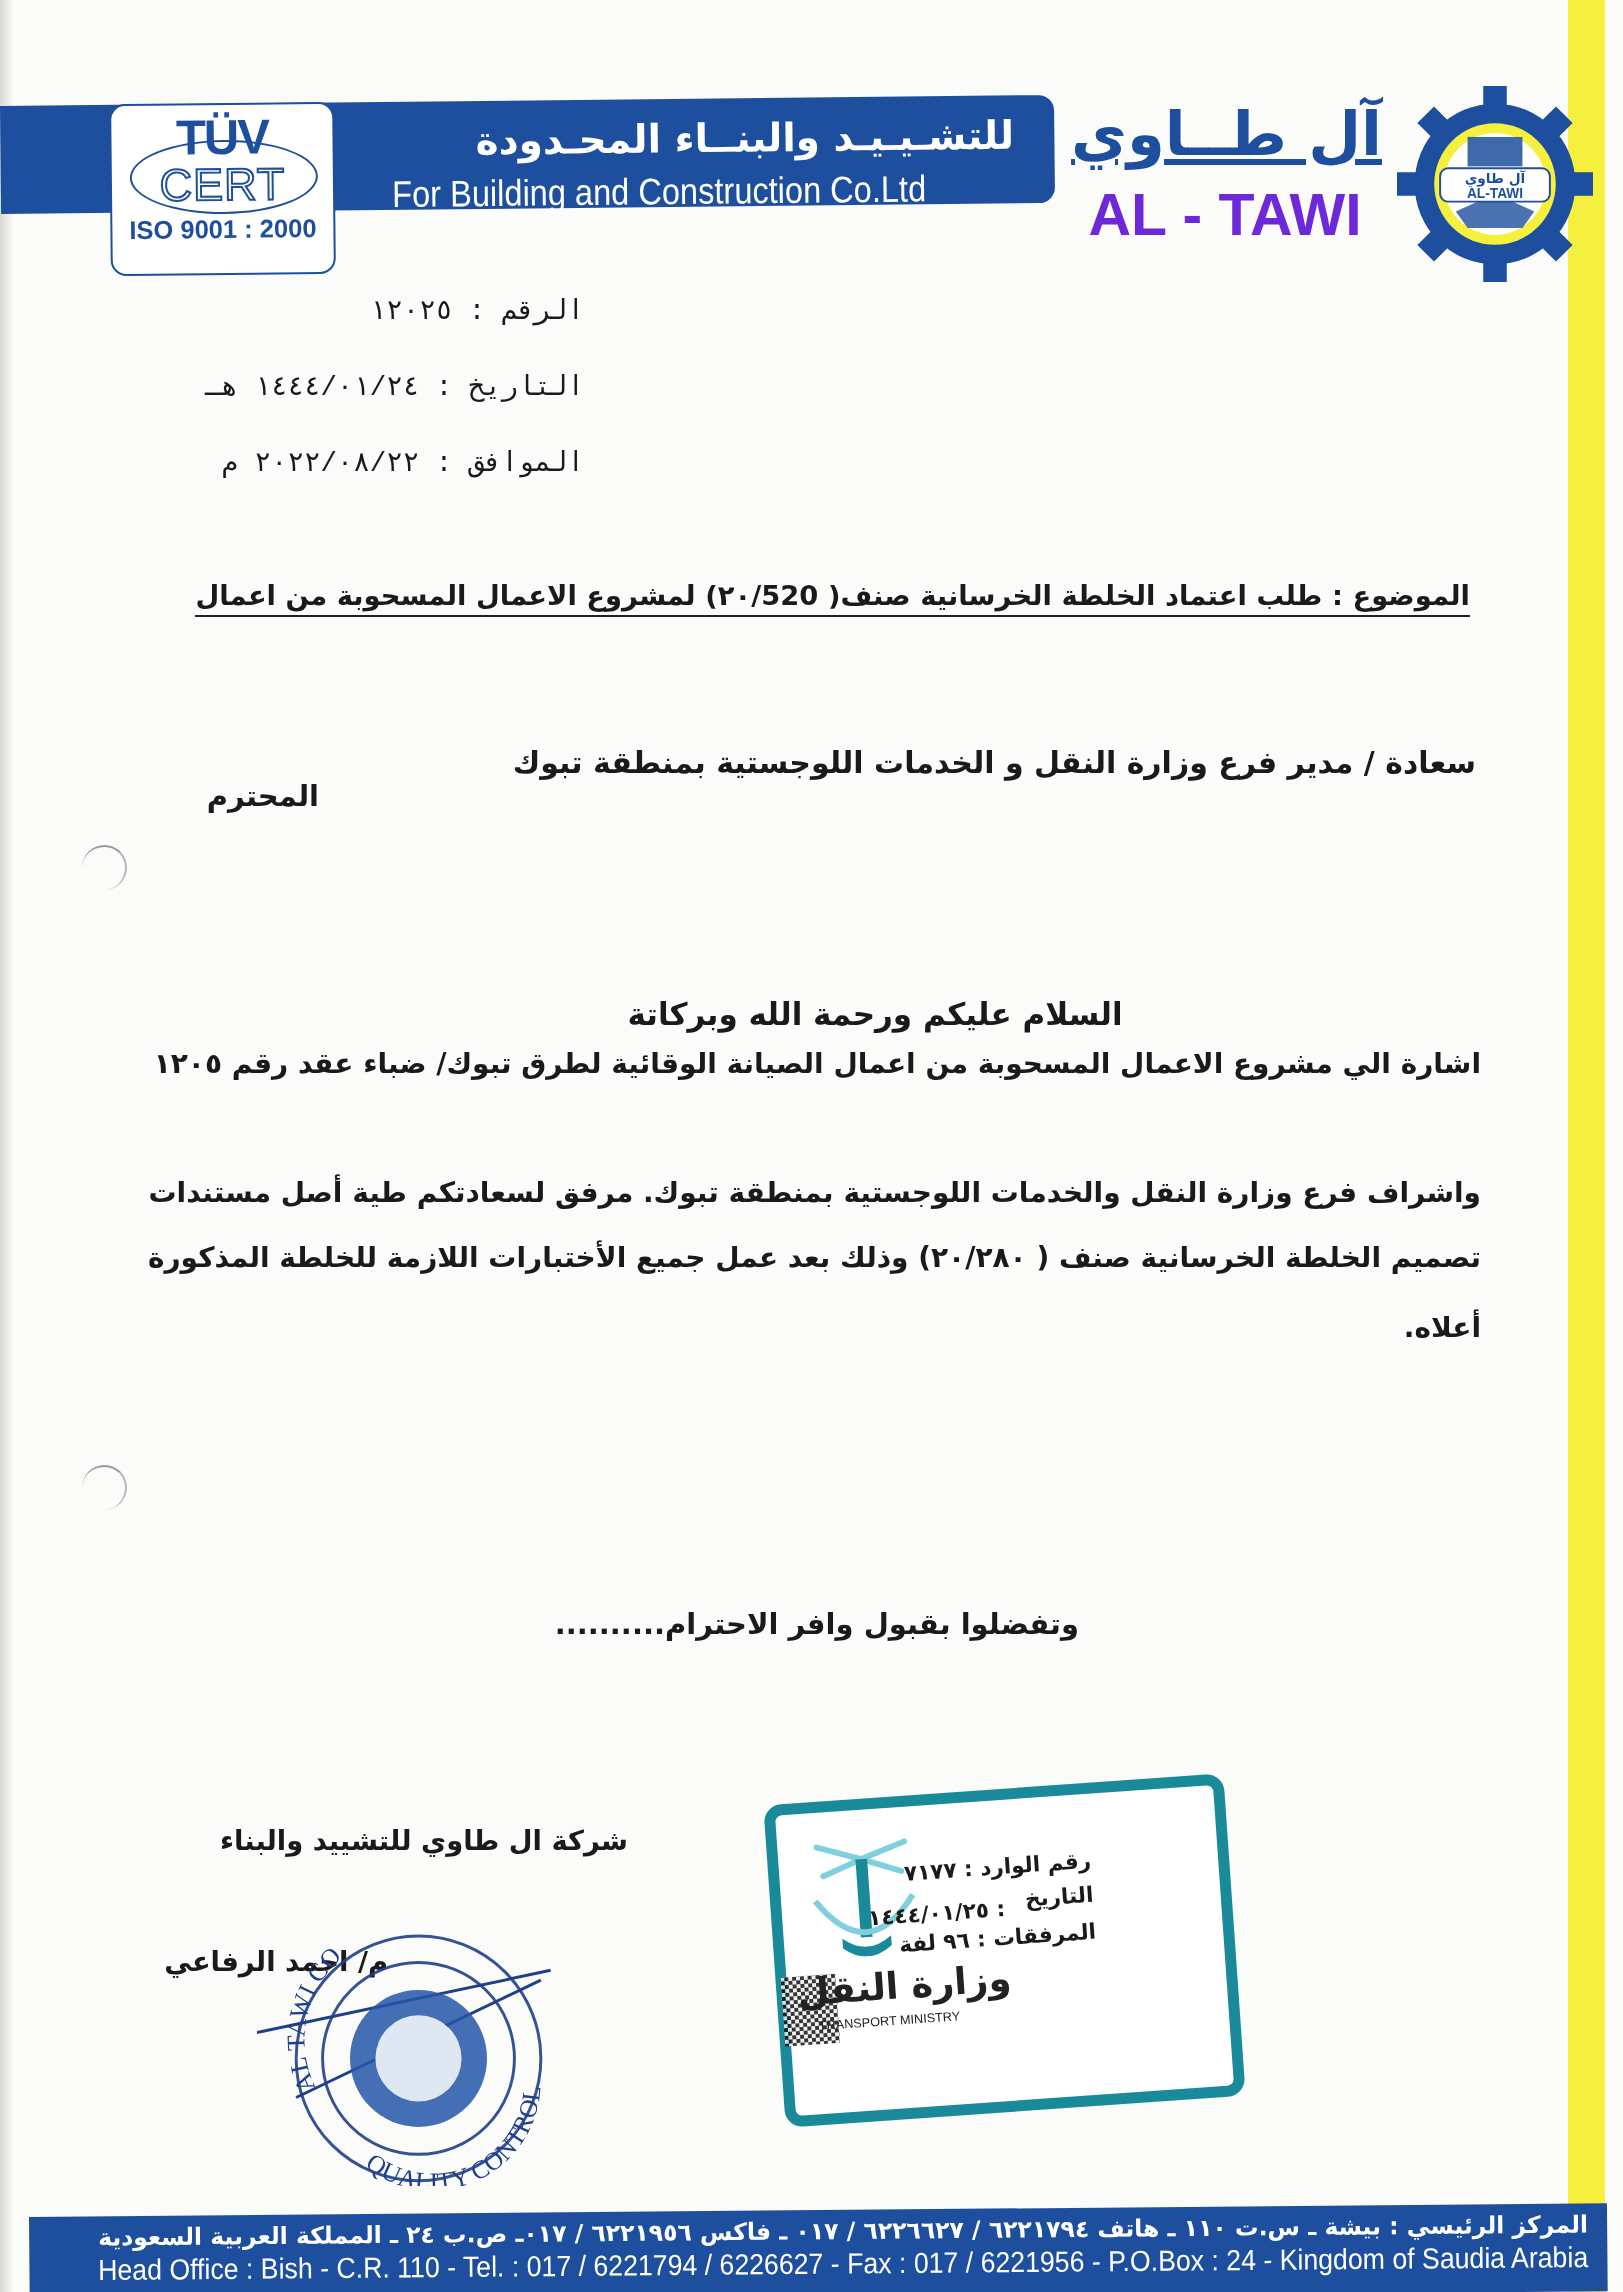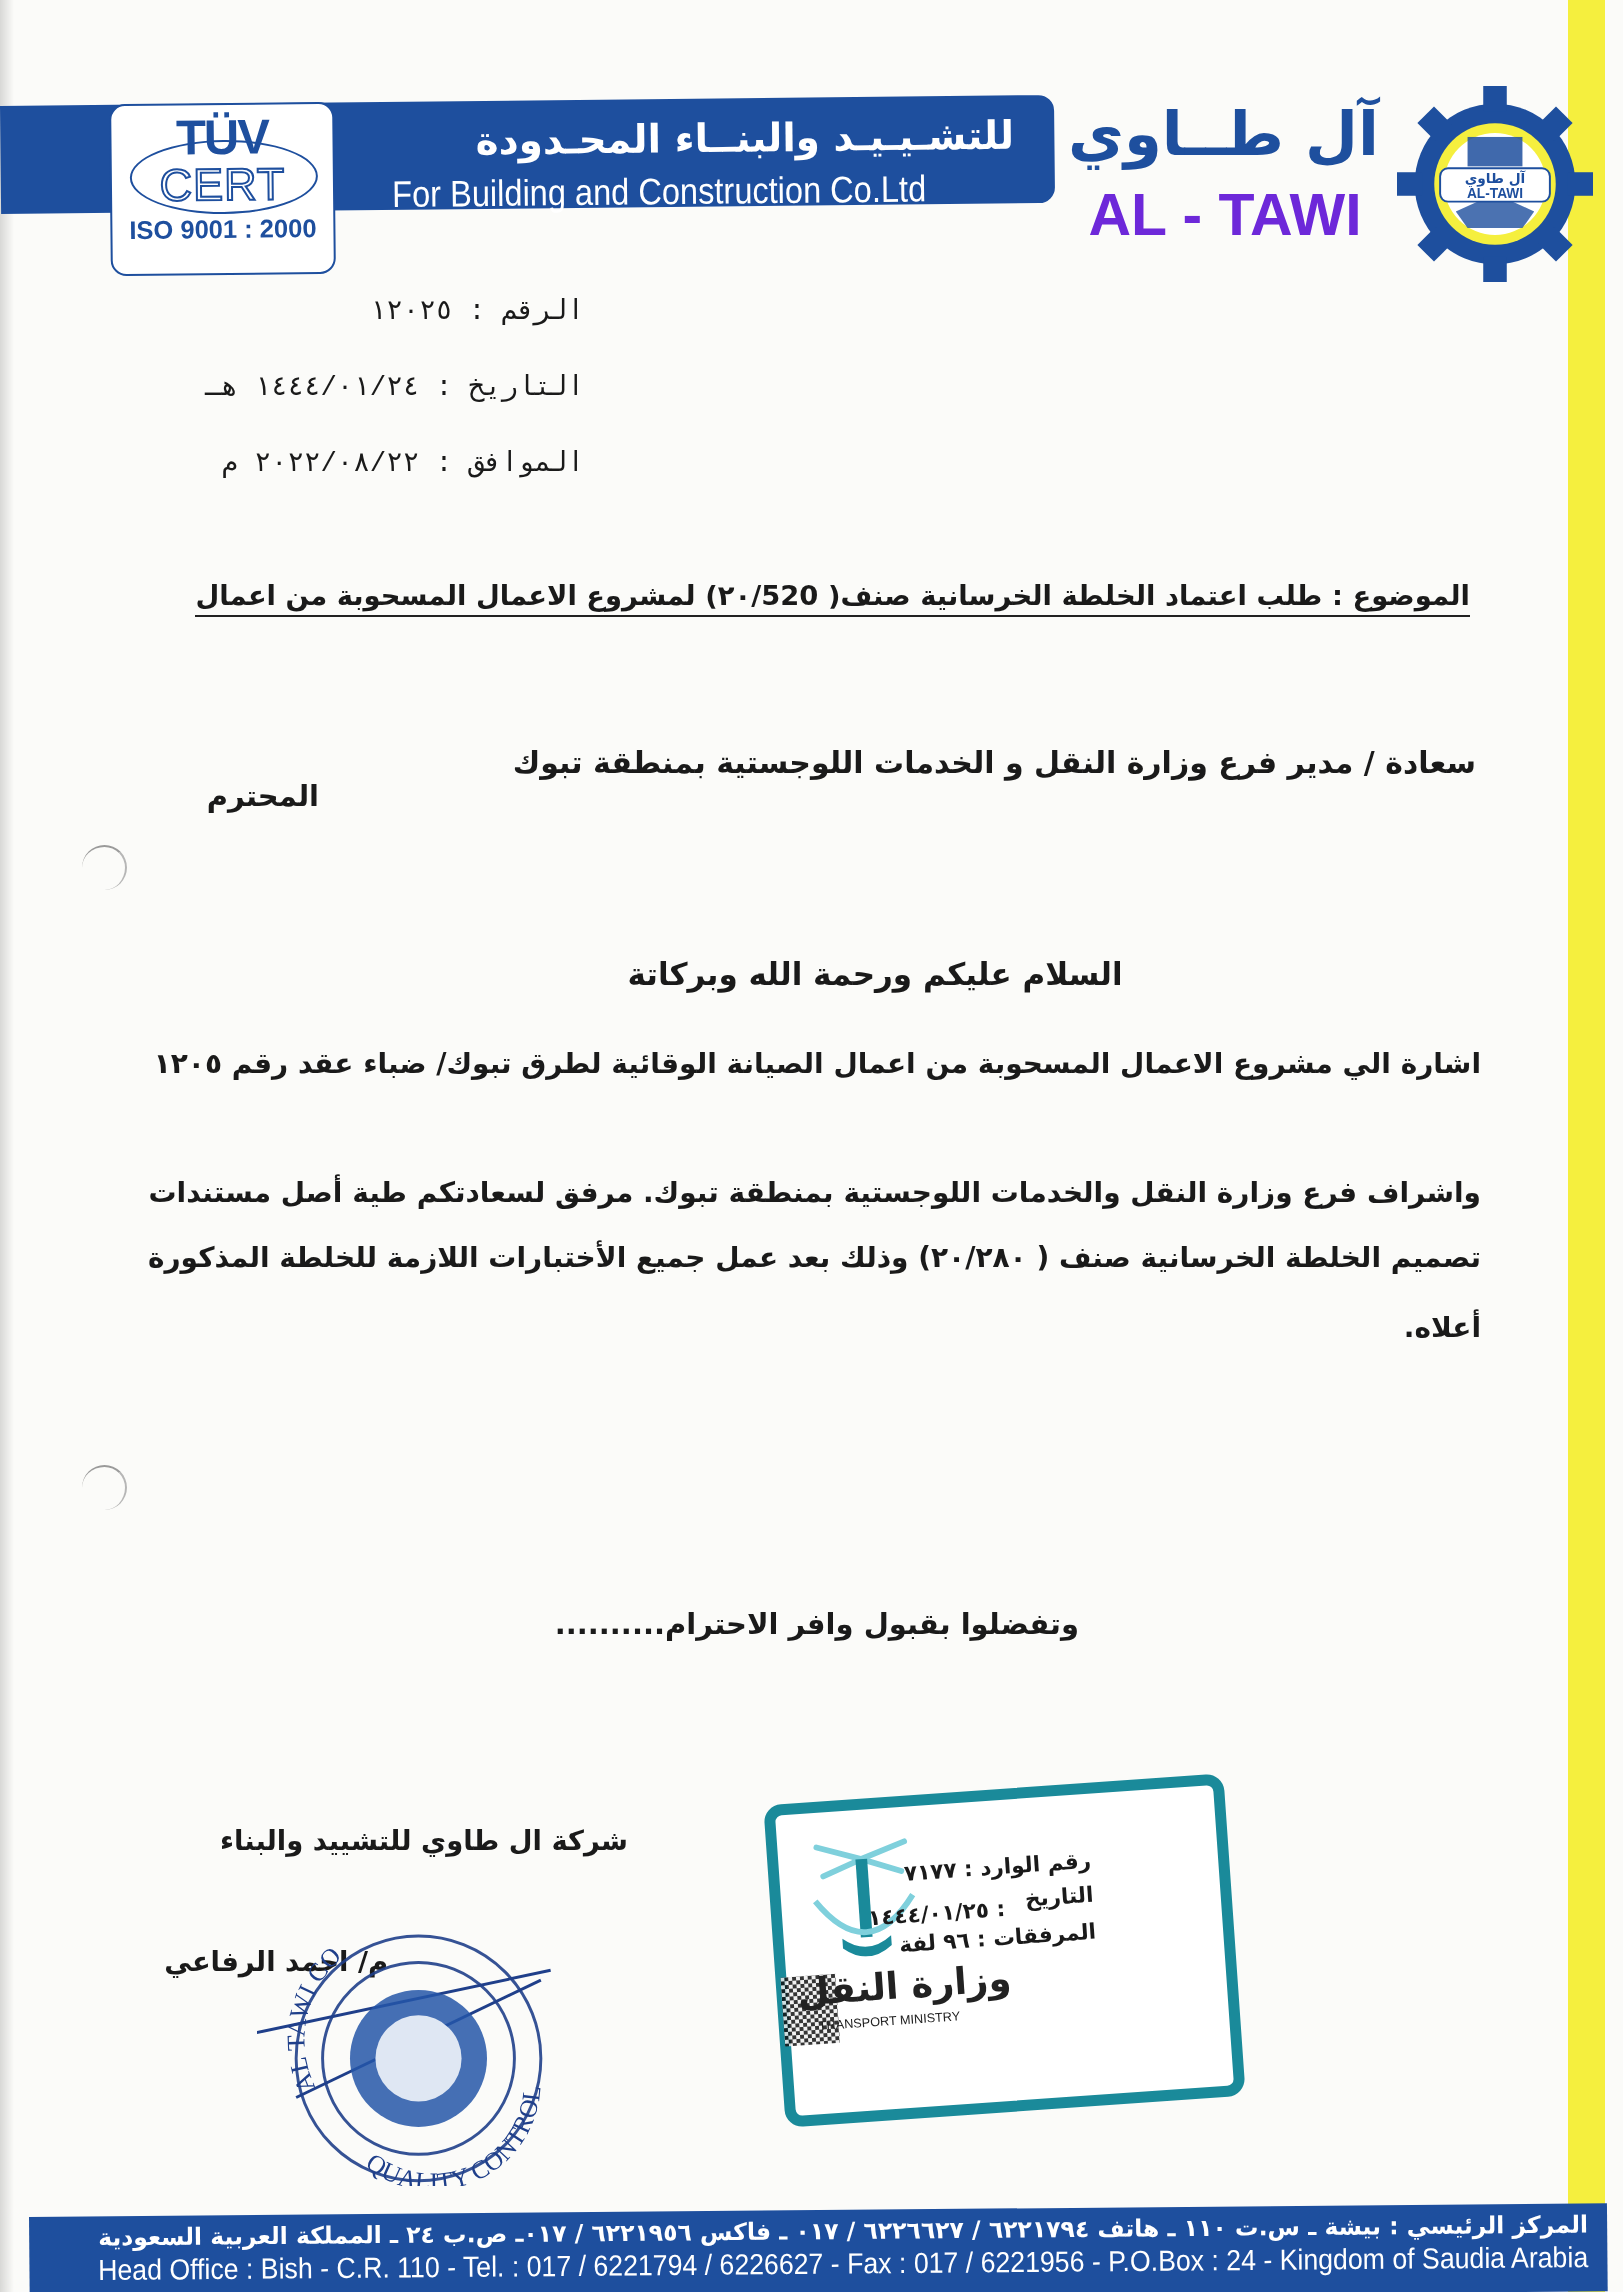--- a/index.html
+++ b/index.html
@@ -31,22 +31,22 @@
               line-height: 45px; -webkit-text-stroke: 2px #1e4f9e; letter-spacing: 1px; }
   .tuv-ellipse { position: absolute; left: 17.6px; top: 35px; width: 188px; height: 74px;
                  border: 2.9px solid #1e4f9e; border-radius: 50%; }
   .tuv-iso { font-family: "Liberation Sans", sans-serif; font-weight: bold; color: #1e4f9e;
              font-size: 25.5px; margin-top: 7.8px; }
   .hdr-ar { position: absolute; left: 387px; top: 116px; width: 627px; text-align: right;
             color: #fff; font-weight: bold; font-size: 39px; direction: rtl; transform: rotate(-0.6deg); }
   .hdr-en { position: absolute; left: 392px; top: 174px; color: #fff;
             font-family: "Liberation Sans", sans-serif; font-size: 37px; transform: rotate(-0.6deg) scaleX(0.88);
             transform-origin: left top; }
-  .brand-ar { position: absolute; left: 1068px; top: 98px; width: 314px; text-align: left;
-              color: #1e4f9e; font-weight: bold; font-size: 61px; direction: rtl; }
+  .brand-ar { position: absolute; left: 1068px; top: 98px; width: 314px; text-align: right;
+              color: #1e4f9e; font-weight: bold; font-size: 61px; direction: rtl; text-decoration: underline; }
   .brand-en { position: absolute; left: 1068px; top: 181px; width: 314px; text-align: center;
               color: #6d28d9; font-family: "Liberation Sans", sans-serif; font-weight: bold; font-size: 59px; }
   .gear-logo { position: absolute; left: 1397px; top: 86px; width: 196px; height: 196px; }
 
   
   .ref { position: absolute; right: 1039px; font-family: Liberation Mono, monospace; font-size: 27.4px;
          direction: rtl; text-align: left; white-space: nowrap; }
 
   
   .ar { position: absolute; direction: rtl; text-align: right; font-weight: bold; white-space: nowrap; }
@@ -127,21 +127,21 @@
 
   <div class="ref" style="top:294px">الرقم : ١٢٠٢٥</div>
   <div class="ref" style="top:370px">التاريخ : ١٤٤٤/٠١/٢٤ هـ</div>
   <div class="ref" style="top:446px">الموافق : ٢٠٢٢/٠٨/٢٢ م</div>
 
   <div class="ar subject" style="top:580px">الموضوع : طلب اعتماد الخلطة الخرسانية صنف( ٢٠/520) لمشروع الاعمال المسحوبة من اعمال</div>
 
   <div class="ar" style="top:745px; right:147px; font-size:30px">سعادة / مدير فرع وزارة النقل و الخدمات اللوجستية بمنطقة تبوك</div>
   <div class="ar" style="top:779px; right:1304px; font-size:29px">المحترم</div>
 
-  <div class="ar" style="top:956px; left:0; right:0; text-align:center; font-size:31px; padding-left:127px">السلام عليكم ورحمة الله وبركاتة</div>
+  <div class="ar" style="top:996px; left:0; right:0; text-align:center; font-size:31px; padding-left:127px">السلام عليكم ورحمة الله وبركاتة</div>
 
   <div class="ar body-line" style="top:1047px">اشارة الي مشروع الاعمال المسحوبة من اعمال الصيانة الوقائية لطرق تبوك/ ضباء عقد رقم ١٢٠٥</div>
   <div class="ar body-line" style="top:1176px">واشراف فرع وزارة النقل والخدمات اللوجستية بمنطقة تبوك. مرفق لسعادتكم طية أصل مستندات</div>
   <div class="ar body-line" style="top:1241px">تصميم الخلطة الخرسانية صنف ( ٢٠/٢٨٠) وذلك بعد عمل جميع الأختبارات اللازمة للخلطة المذكورة</div>
   <div class="ar body-line" style="top:1311px">أعلاه.</div>
 
   <div class="ar" style="top:1607px; right:544px; font-size:29px">وتفضلوا بقبول وافر الاحترام..........</div>
 
   <div class="ar" style="top:1825px; right:995px; font-family:'DejaVu Sans', sans-serif; font-size:27.4px">شركة ال طاوي للتشييد والبناء</div>
   <div class="ar" style="top:1946px; right:1235px; font-size:27.4px">م/ احمد الرفاعي</div>

